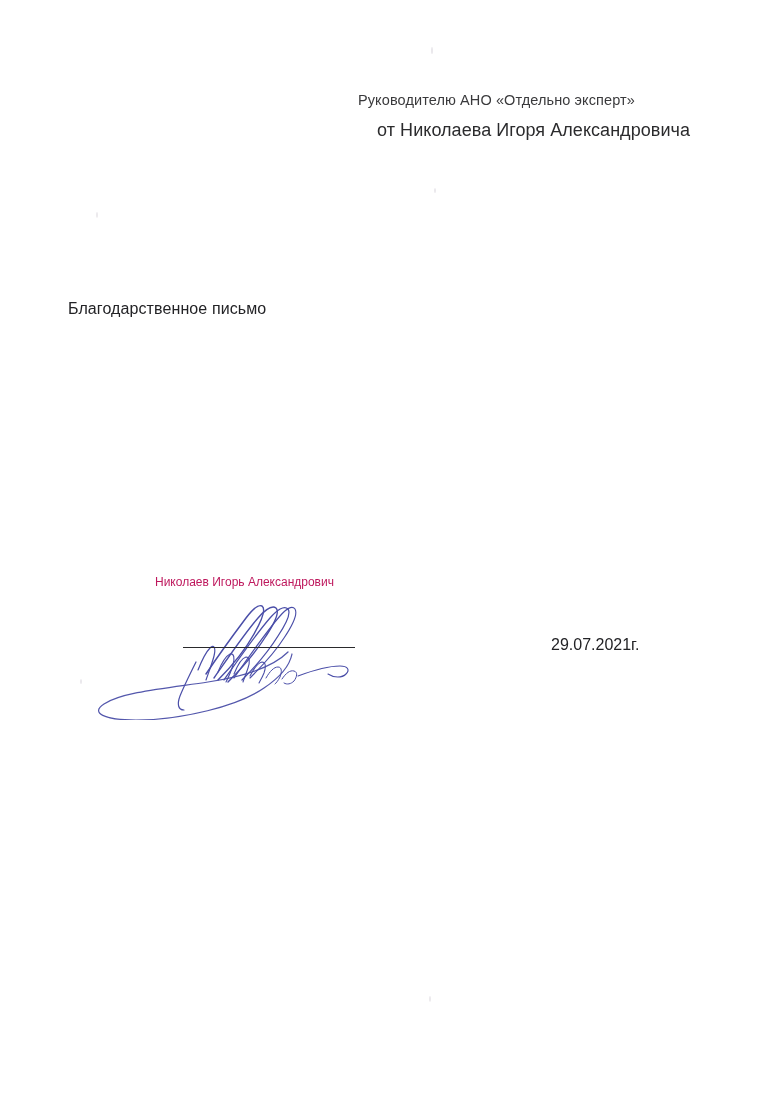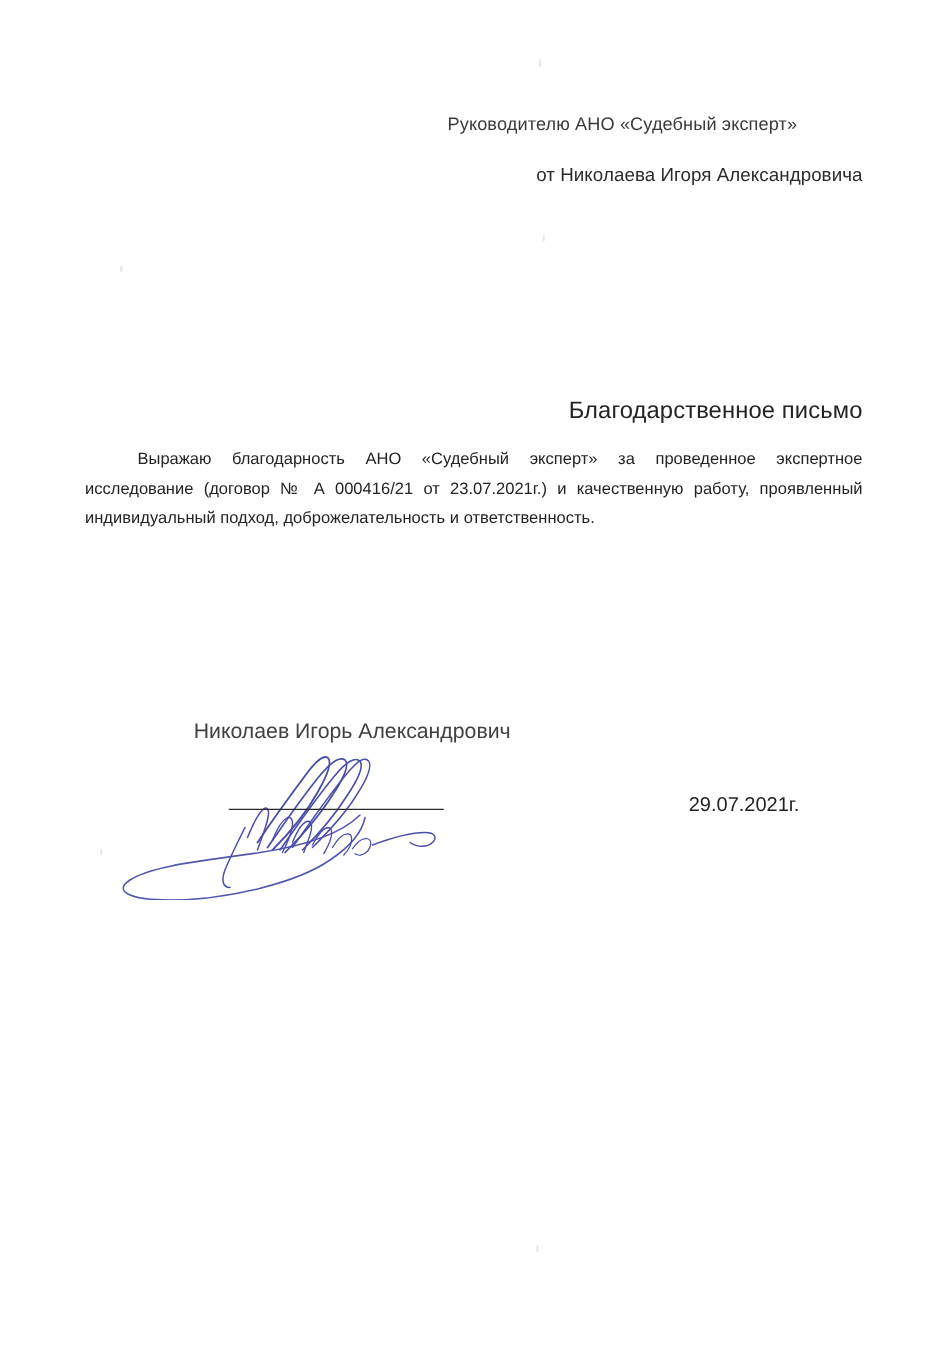--- a/index.html
+++ b/index.html
@@ -24,36 +24,36 @@
     top: 92px;
     width: 332px;
   }
   .addressee-line {
     font-size: 14.5px;
     color: #3a3a3c;
     letter-spacing: .1px;
     white-space: nowrap;
   }
   .from-line {
-    margin-top: 24px;
-    font-size: 15px;
+    margin-top: 12px;
+    font-size: 18px;
     color: #2b2b2d;
     text-align: right;
     letter-spacing: .05px;
     white-space: nowrap;
   }
 
   
   .doc-title {
     position: absolute;
     left: 68px;
-    top: 318px;
+    top: 300px;
     width: 622px;
-    text-align: right;
-    font-size: 19px;
+    text-align: left;
+    font-size: 16px;
     color: #232326;
     letter-spacing: .1px;
   }
 
   
   .body-text {
     position: absolute;
     left: 68px;
     top: 355px;
     width: 622px;
@@ -68,22 +68,22 @@
     margin: 0 0 16px 0;
     letter-spacing: .02px;
   }
   .para:last-child { margin-bottom: 0; }
 
   
   .signer-name {
     position: absolute;
     left: 155px;
     top: 575px;
-    font-size: 17px;
-    color: #404040;
+    font-size: 12px;
+    color: #be185d;
     white-space: nowrap;
   }
   .sign-date {
     position: absolute;
     left: 551px;
     top: 636px;
     font-size: 16px;
     color: #232326;
     white-space: nowrap;
   }
@@ -117,28 +117,27 @@
 
 <div class="page">
 
   <div class="speck" style="left:431px;top:47px;width:2px;height:7px;"></div>
   <div class="speck" style="left:96px;top:212px;width:2px;height:6px;"></div>
   <div class="speck" style="left:434px;top:188px;width:2px;height:5px;"></div>
   <div class="speck" style="left:80px;top:679px;width:2px;height:5px;"></div>
   <div class="speck" style="left:429px;top:996px;width:2px;height:6px;"></div>
 
   <div class="header-block">
-    <div class="addressee-line">Руководителю АНО «Судебный эксперт»</div>
+    <div class="addressee-line">Руководителю АНО «Отдельно эксперт»</div>
     <div class="from-line">от Николаева Игоря Александровича</div>
   </div>
 
   <div class="doc-title">Благодарственное письмо</div>
 
   <div class="body-text">
-    <p class="para">Выражаю благодарность АНО «Судебный эксперт» за проведенное экспертное исследование (договор № А 000416/21 от 23.07.2021г.) и качественную работу, проявленный индивидуальный подход, доброжелательность и ответственность.</p>
   </div>
 
   <div class="signer-name">Николаев  Игорь Александрович</div>
 
   <div class="signature-wrap">
     <svg width="300" height="120" viewBox="0 0 300 120" fill="none">
       <g stroke="#4a4ea8" fill="none" stroke-linecap="round" stroke-linejoin="round">
 
         <path d="M210 52 C196 66 170 76 130 82 C90 88 44 92 26 104 C12 113 26 120 58 120 C104 120 160 106 186 88 C204 76 212 64 214 54" stroke-width="1.25" opacity="0.95"></path>
 

